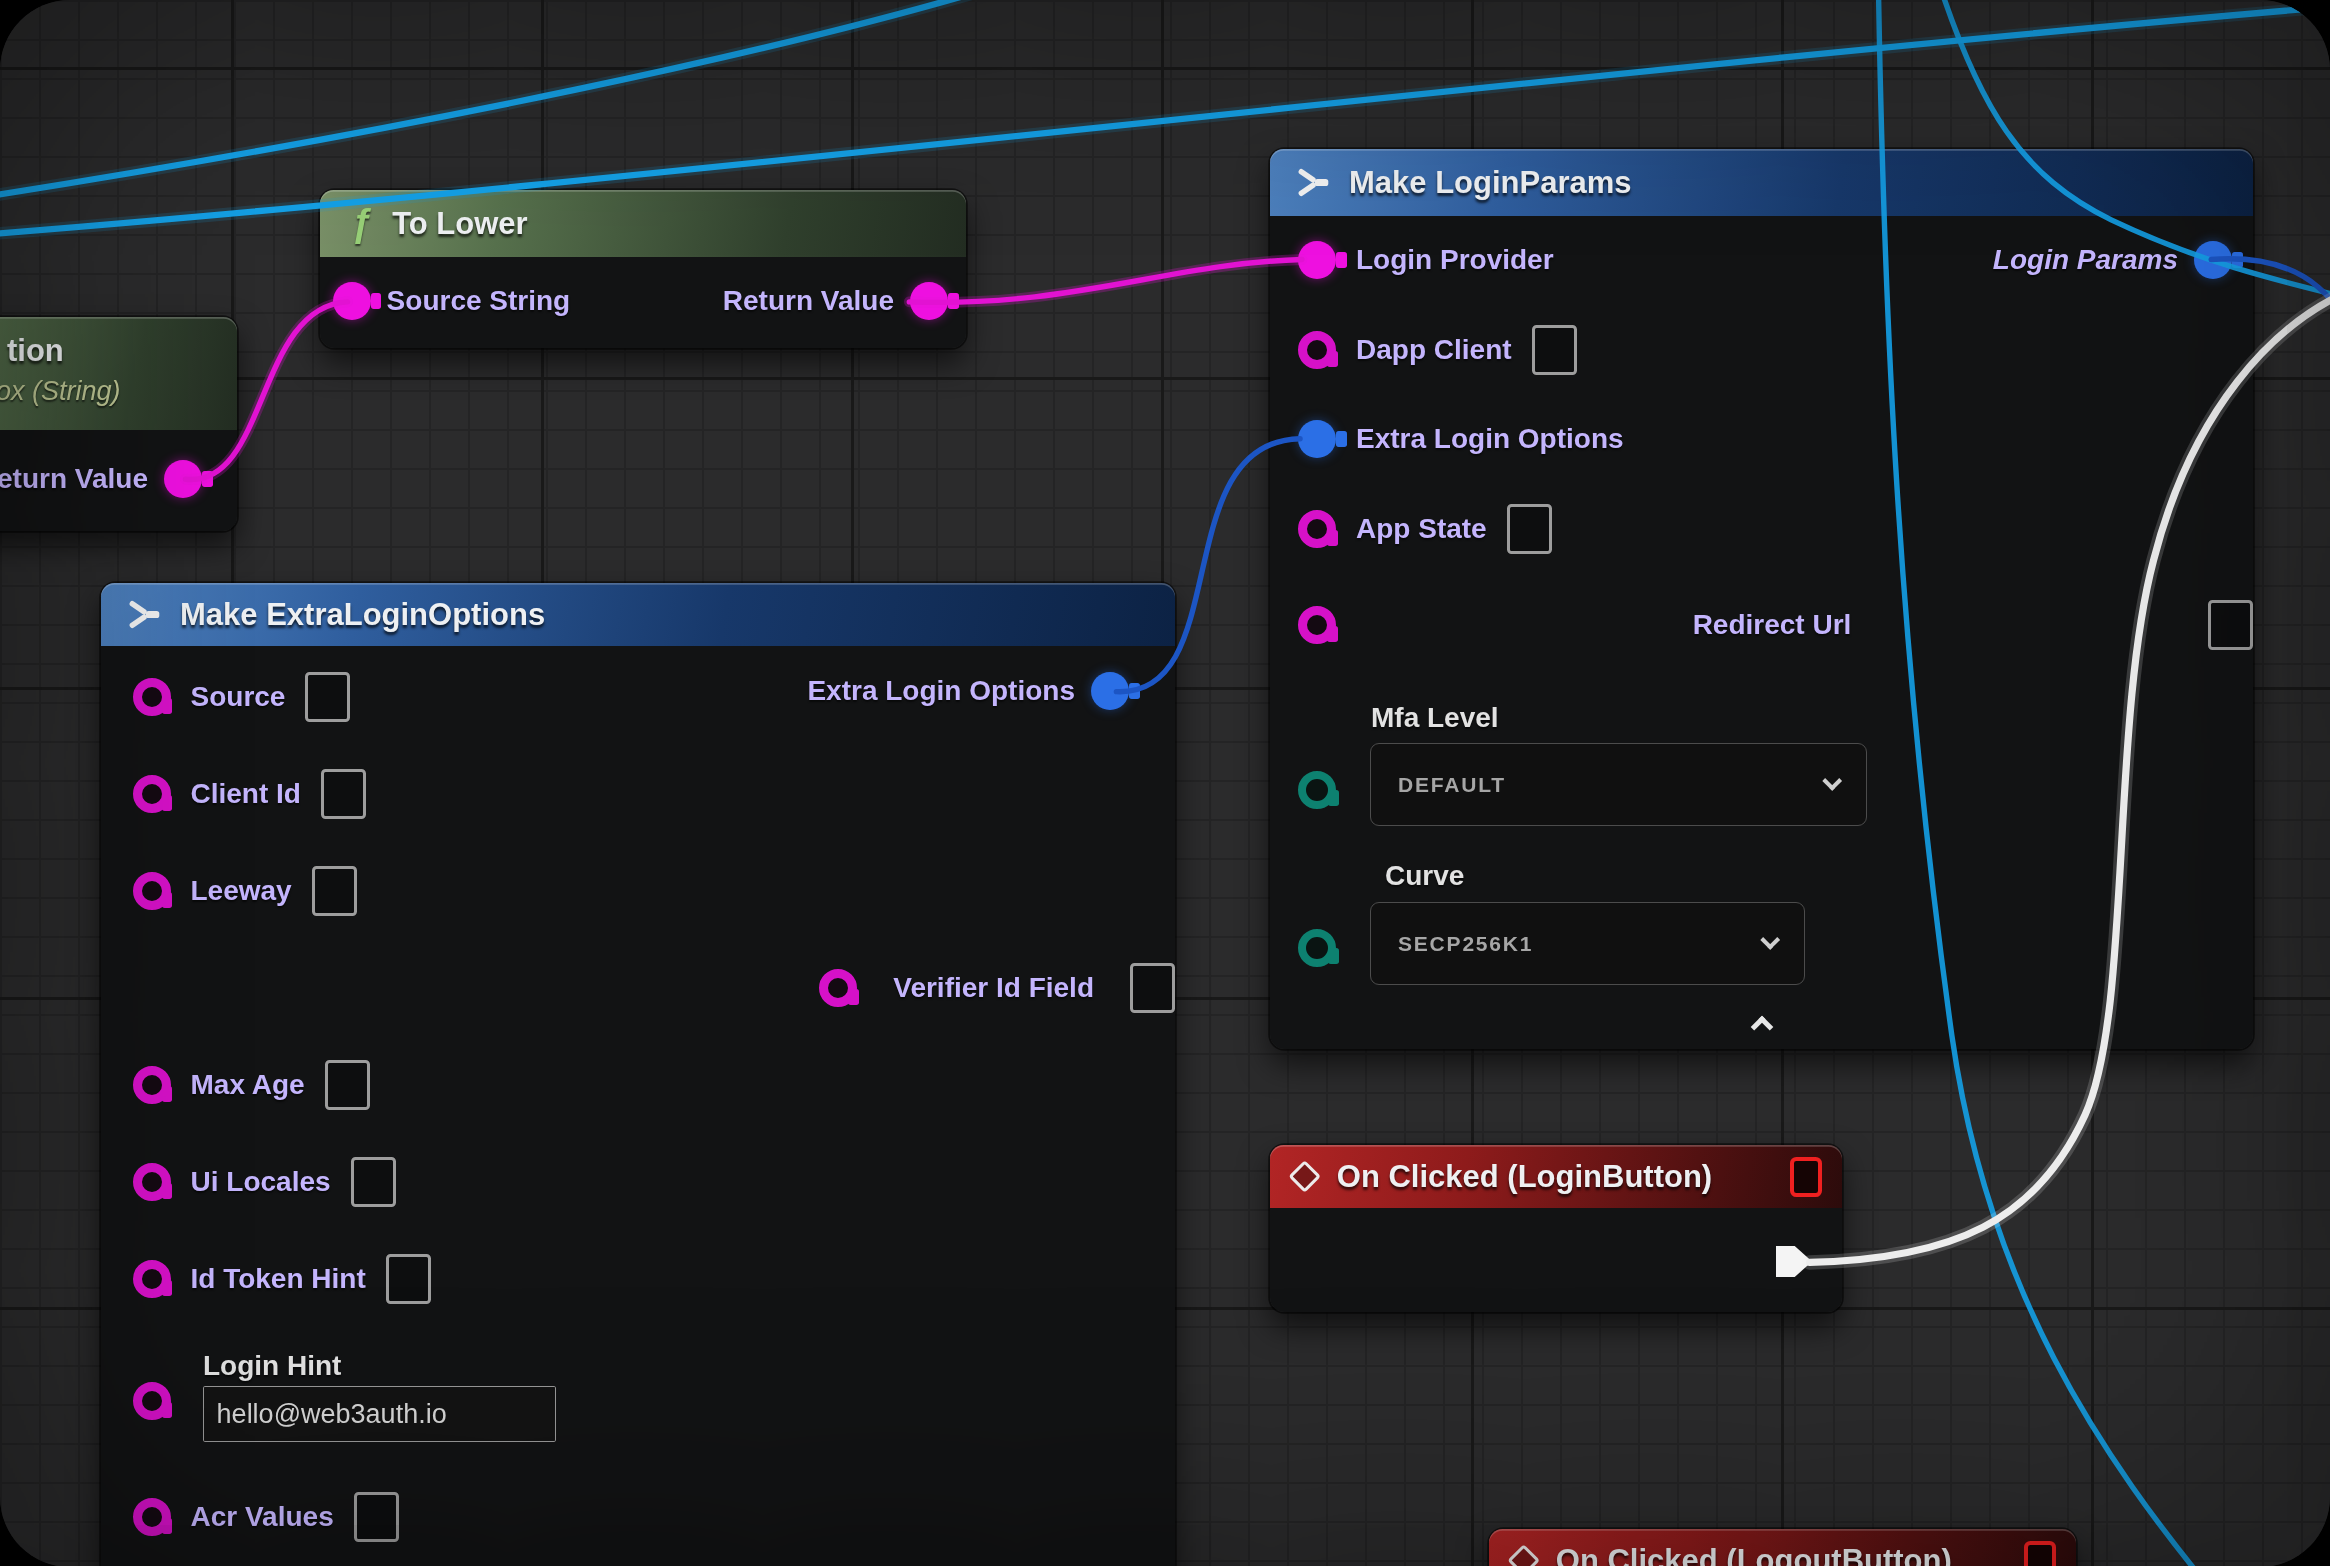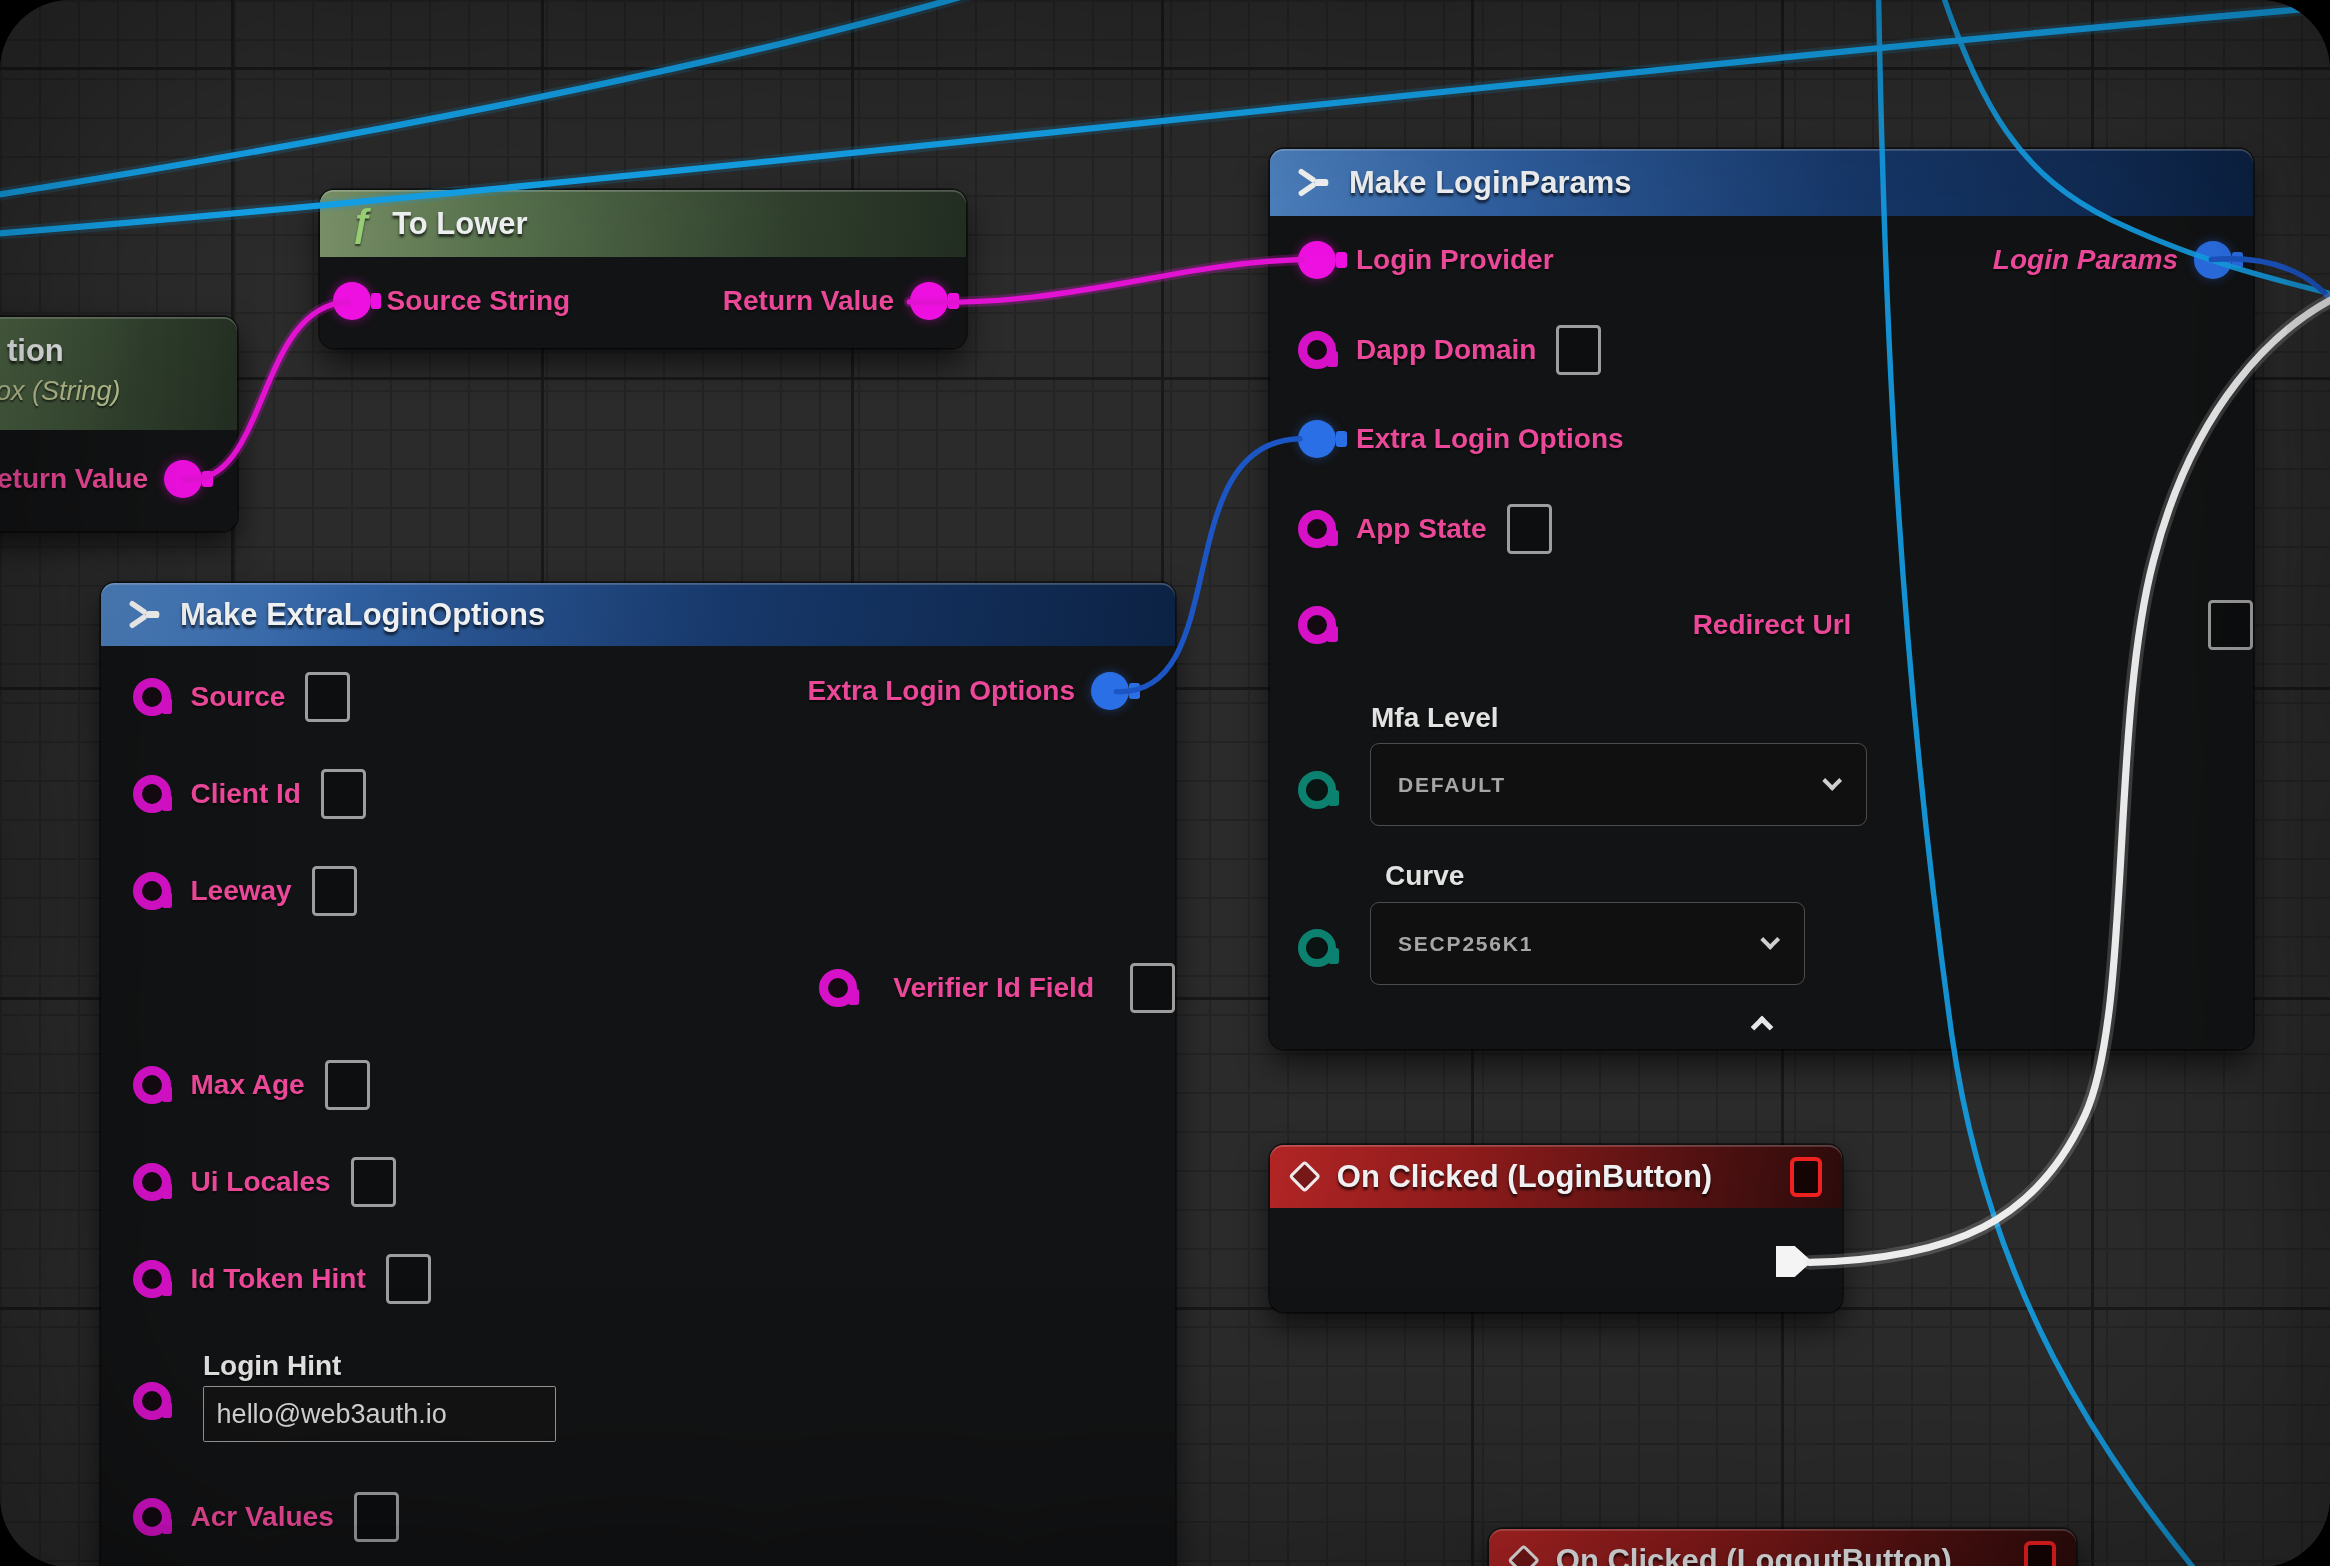--- a/index.html
+++ b/index.html
@@ -25,21 +25,21 @@
   .hdr{position:absolute;left:0;right:0;top:0;border-radius:13.5px 13.5px 0 0;display:flex;align-items:center;
        box-shadow:inset 0 1.8px 0 rgba(255,255,255,.22);}
   .hdr-blue{background:linear-gradient(100deg,#4d80bd 0%,#2f5e9e 24%,#17386a 58%,#0c2244 100%);}
   .hdr-green{background:linear-gradient(100deg,#7a9168 0%,#57714d 28%,#30402d 72%,#232d22 100%);}
   .hdr-red{background:linear-gradient(100deg,#b22525 0%,#8e1b1b 34%,#521111 74%,#2c0b0b 100%);}
   .ntitle{font-size:31px;font-weight:bold;color:#eef0f2;text-shadow:0 2.7px 2.7px rgba(0,0,0,.7);white-space:nowrap;}
   .subtitle{font-size:27px;font-style:italic;color:#bcc492;text-shadow:0 1.8px 1.8px rgba(0,0,0,.6);white-space:nowrap;}
 
   
   .prow{position:absolute;left:0;right:0;height:50px;display:flex;align-items:center;}
-  .plabel{font-size:28px;font-weight:600;color:#ec4899;text-shadow:0 1.8px 1.8px rgba(0,0,0,.55);white-space:nowrap;}
+  .plabel{font-size:28px;font-weight:600;color:#c4b5fd;text-shadow:0 1.8px 1.8px rgba(0,0,0,.55);white-space:nowrap;}
   .pin{position:relative;width:38px;height:38px;border-radius:50%;flex:none;}
   .pin .nub{position:absolute;right:-10.8px;top:10.8px;width:10.8px;height:16px;border-radius:2.7px;}
   .p-mag-f{background:#ee10e0;box-shadow:0 0 10.8px rgba(238,16,224,.45);}
   .p-mag-f .nub{background:#ee10e0;}
   .p-mag-h{border:9px solid #d611c8;background:#140a12;}
   .p-mag-h .nub{background:#d611c8;}
   .p-blue-f{background:#2b6fe6;box-shadow:0 0 10.8px rgba(43,111,230,.4);}
   .p-blue-f .nub{background:#2b6fe6;}
   .p-teal-h{border:8px solid #0d8170;background:#0a1412;}
   .p-teal-h .nub{background:#0d8170;}
@@ -204,21 +204,21 @@
     <div class="prow" style="top:86px;padding-left:28px;gap:20px;">
       <span class="pin p-mag-f">
             <span class="nub"></span>
           </span>
       <span class="plabel">Login Provider</span>
     </div>
     <div class="prow" style="top:176px;padding-left:28px;gap:20px;">
       <span class="pin p-mag-h">
             <span class="nub"></span>
           </span>
-      <span class="plabel">Dapp Domain</span>
+      <span class="plabel">Dapp Client</span>
       <span class="cb"></span>
     </div>
     <div class="prow" style="top:265px;padding-left:28px;gap:20px;">
       <span class="pin p-blue-f">
             <span class="nub"></span>
           </span>
       <span class="plabel">Extra Login Options</span>
     </div>
     <div class="prow" style="top:355px;padding-left:28px;gap:20px;">
       <span class="pin p-mag-h">

